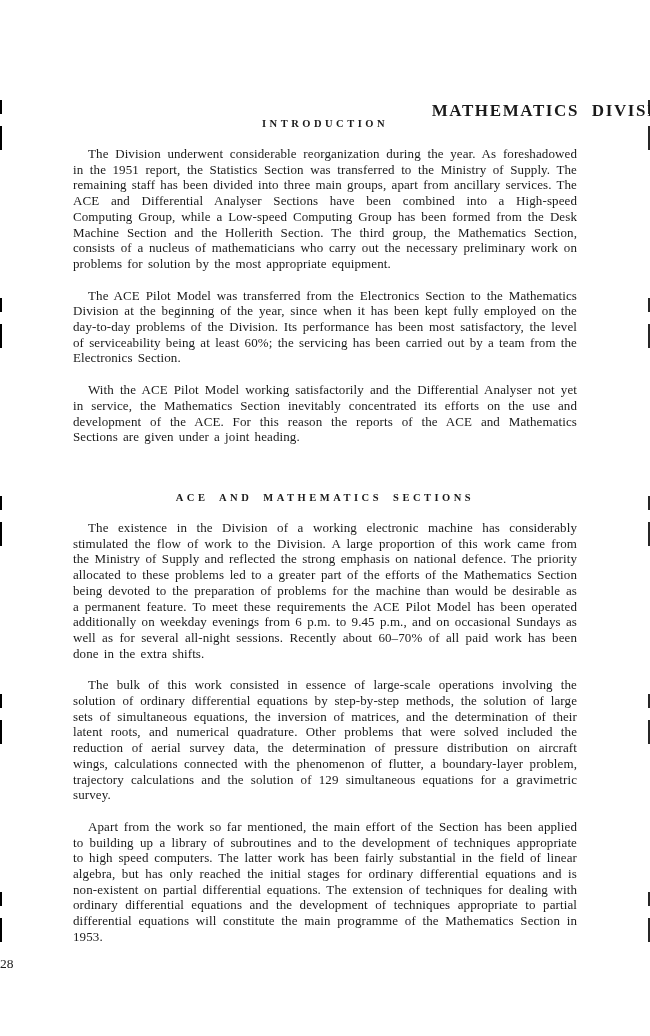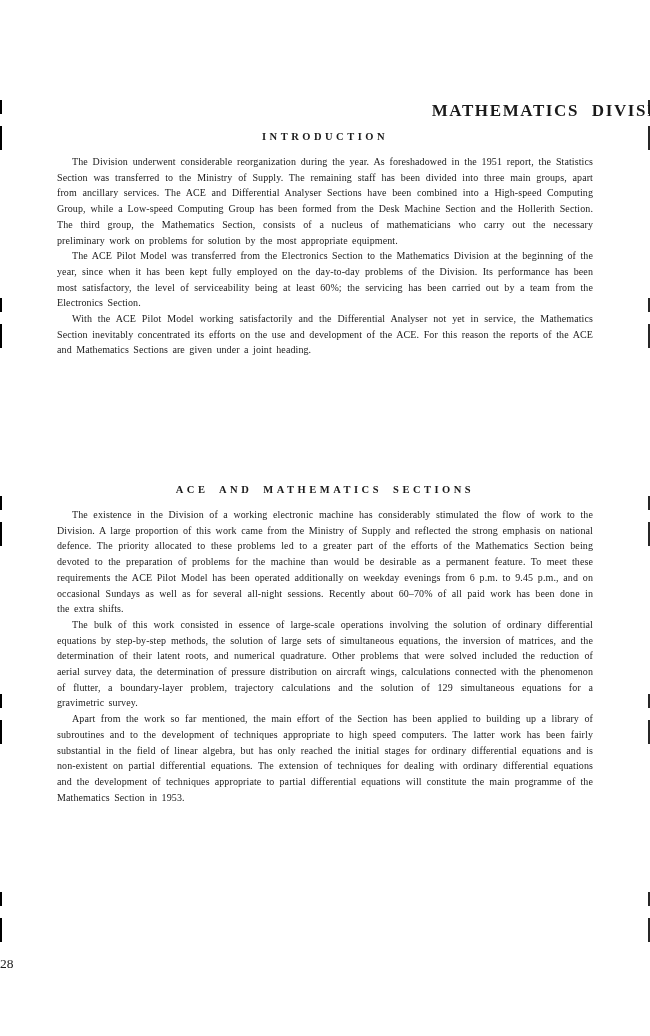--- a/index.html
+++ b/index.html
@@ -46,47 +46,48 @@
     margin: 16px;
     text-align: right;
     font-size: 17px;
     line-height: 19px;
     font-weight: bold;
     letter-spacing: 1.6px;
     word-spacing: 7px;
   }
   .content {
     position: absolute;
-    top: 131px;
+    top: 118px;
     left: 57px;
     width: 536px;
   }
   .small-heading {
     margin: 0;
     text-align: center;
     font-size: 10.5px;
     line-height: 12px;
     font-weight: bold;
     letter-spacing: 3.5px;
     word-spacing: 5px;
   }
   .section-body {
     margin-top: 11px;
   }
   .section-body.first {
     min-height: 330px;
   }
   .heading-gap {
+    margin-top: 16px;
     margin-bottom: 6px;
   }
   .section-body p {
-    margin: 0;
+    margin: 16px;
     text-indent: 15px;
     text-align: justify;
-    font-size: 10px;
+    font-size: 13px;
     line-height: 15.7px;
     word-spacing: 1.8px;
     letter-spacing: 0.1px;
   }
   .page-number {
     position: absolute;
     top: 956px;
     left: 0;
     width: 100%;
     text-align: left;

